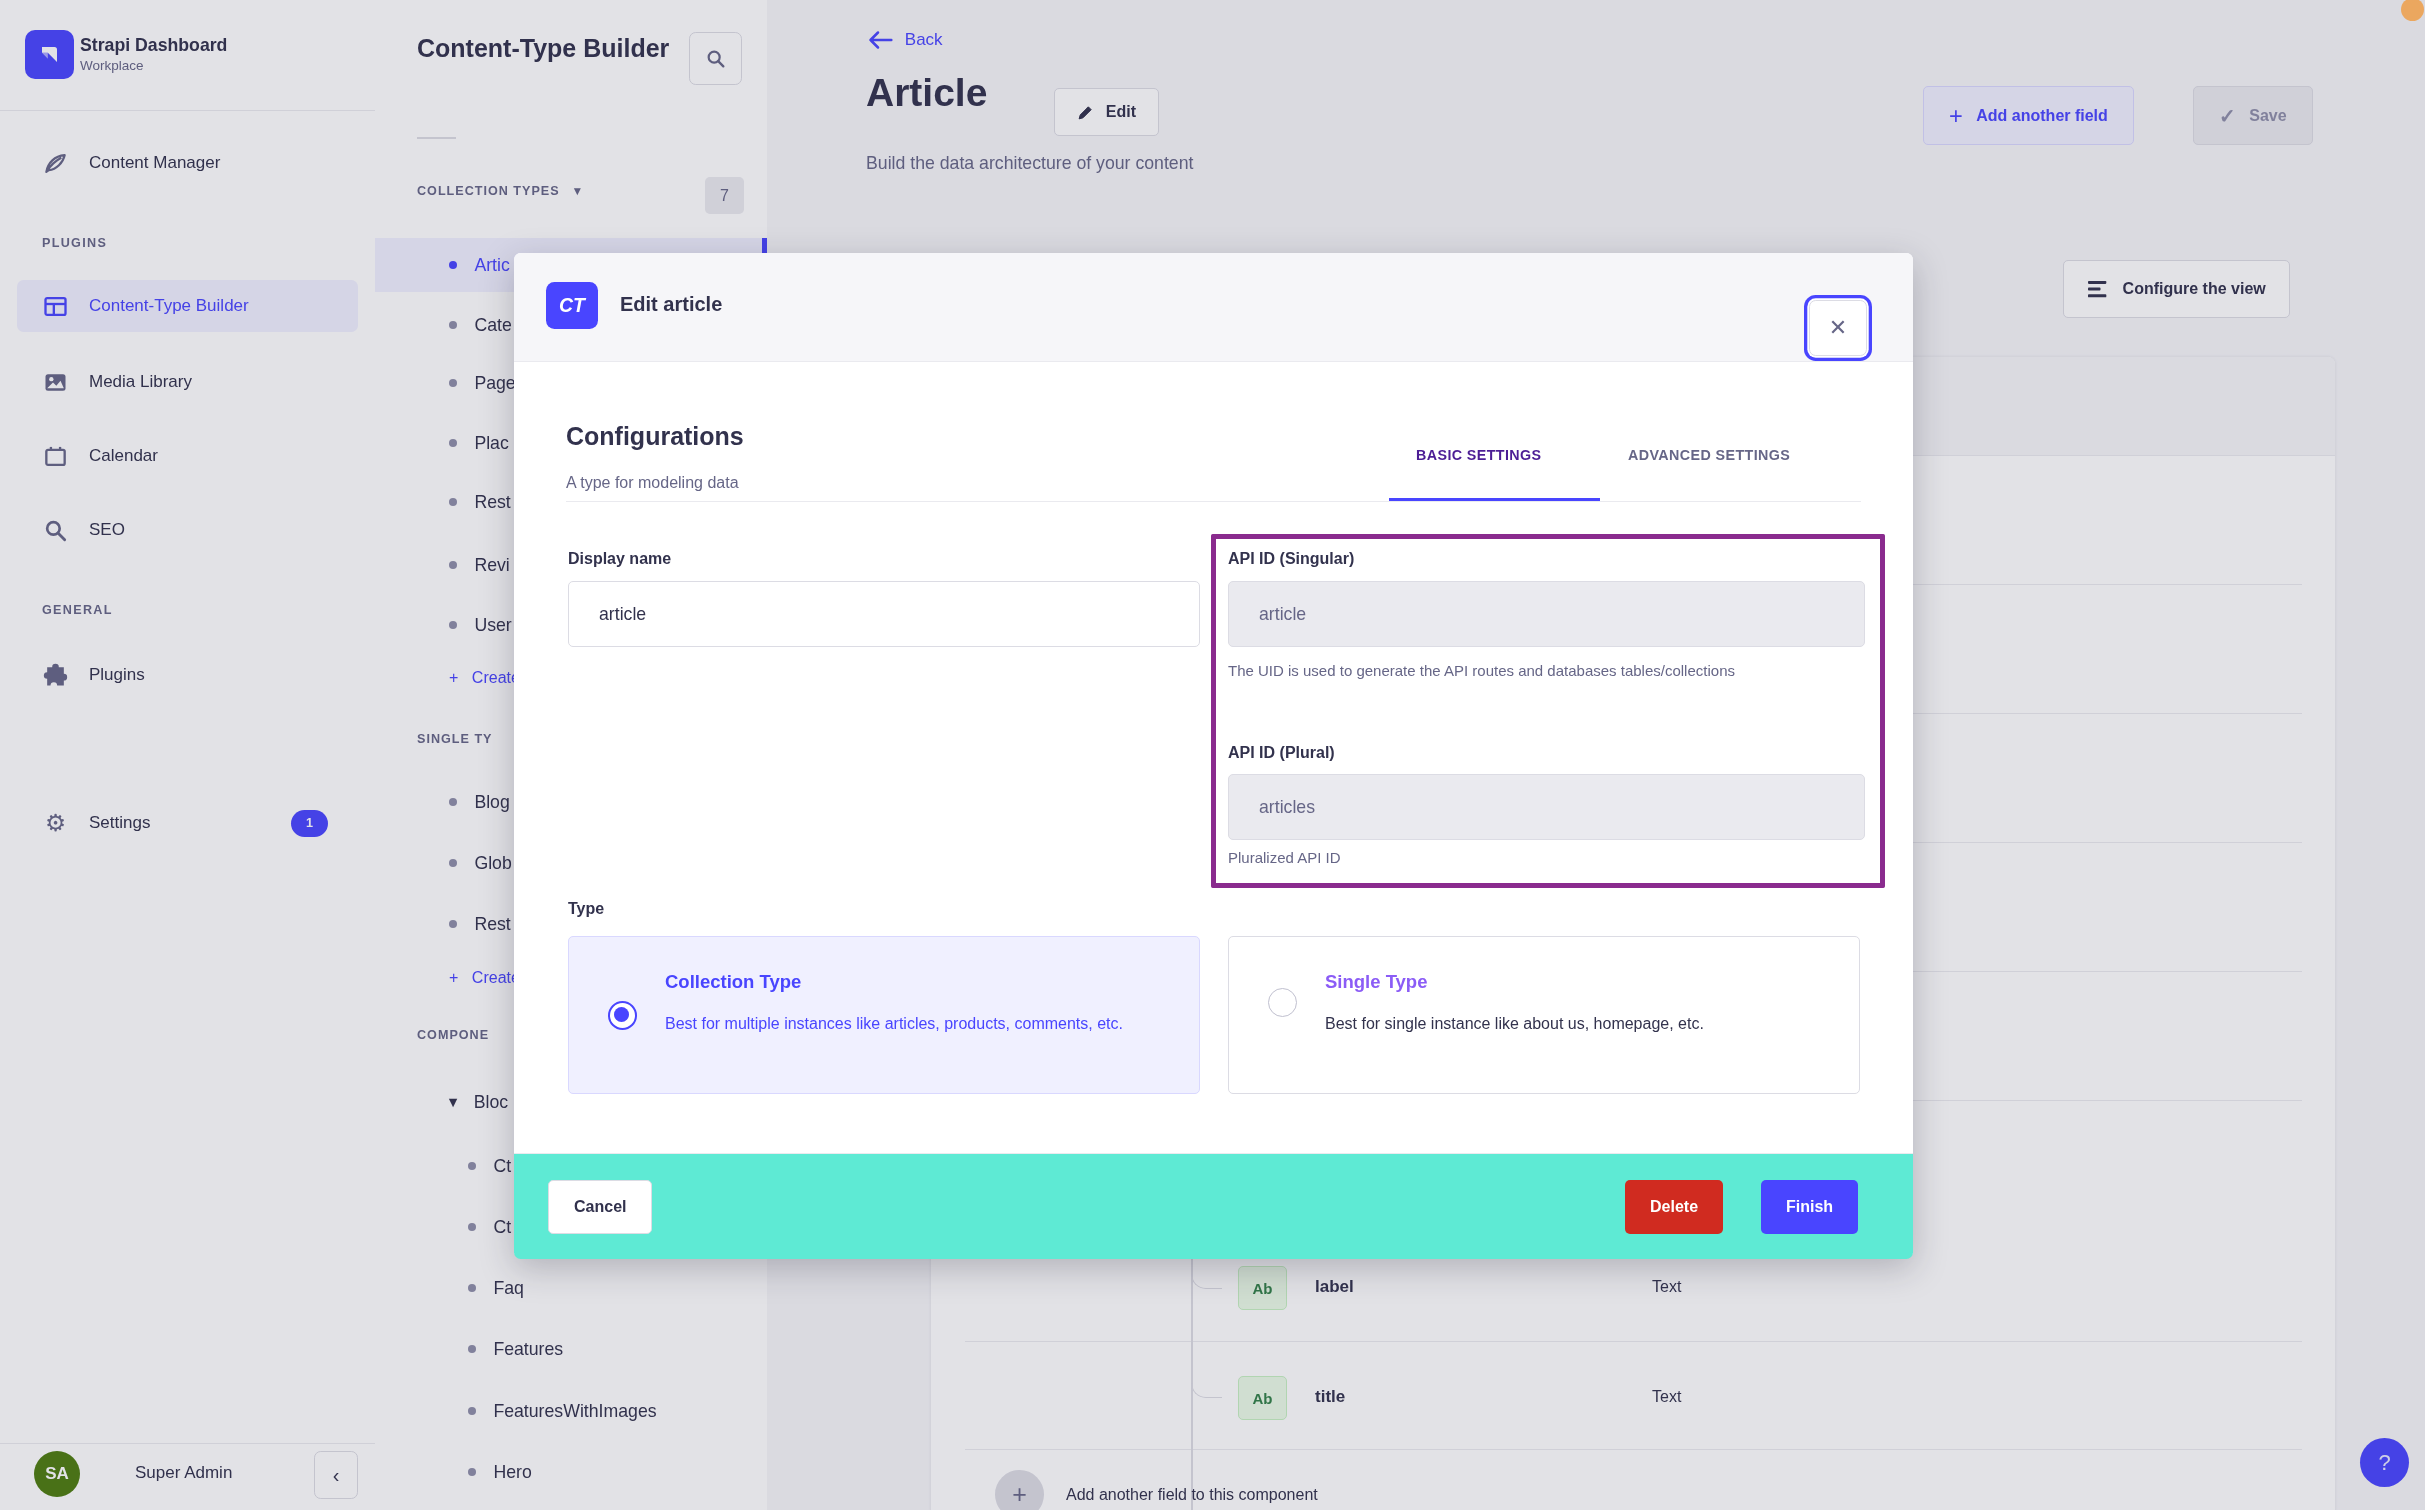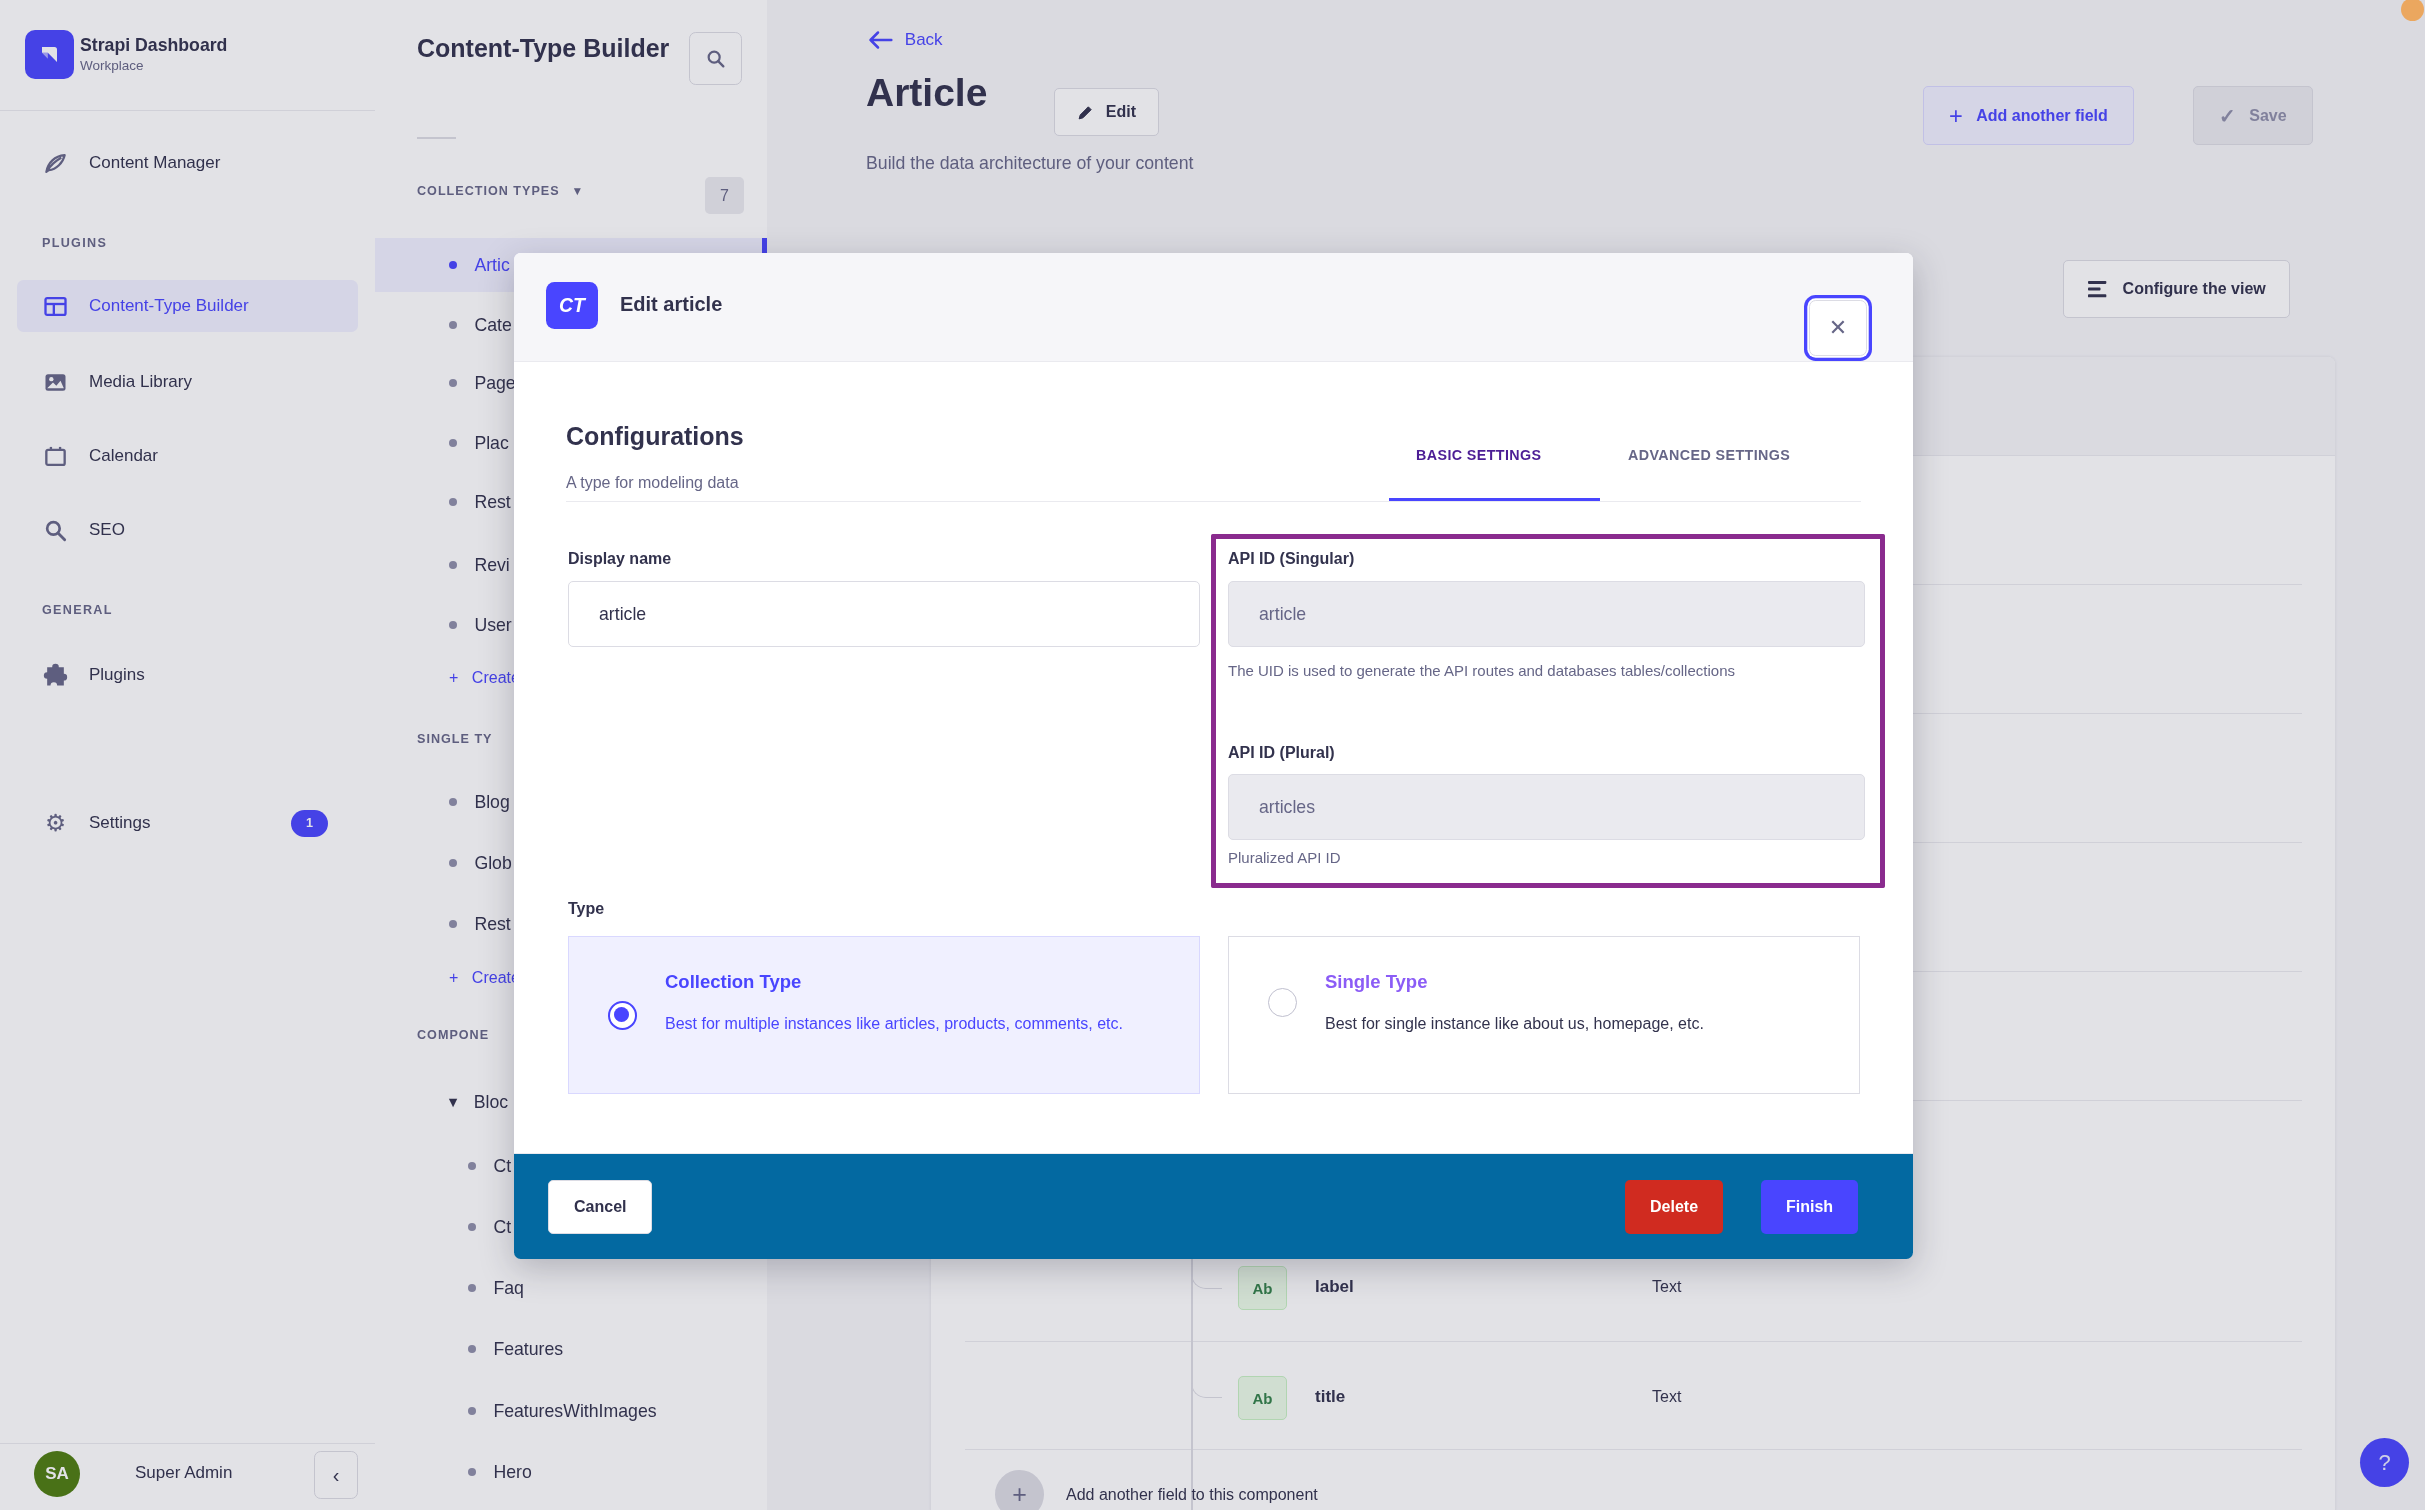--- a/index.html
+++ b/index.html
@@ -96,31 +96,31 @@
   .tab.adv{left:1114px;color:#666687;}
   .m-tabs-div{position:absolute;left:52px;top:248px;width:1295px;height:0.8px;background:#eaeaef;}
   .tab-underline{position:absolute;left:875px;top:245px;width:211px;height:3.4px;background:#4945ff;}
 
   .fld-label{position:absolute;font-size:16px;font-weight:bold;color:#32324d;}
   .input{position:absolute;height:66px;border:0.8px solid #dcdce4;border-radius:5px;background:#fff;
     display:flex;align-items:center;padding-left:30px;font-size:17.7px;color:#32324d;box-sizing:border-box;}
   .input.disabled{background:#eaeaef;color:#666687;}
   .hint{position:absolute;font-size:15px;color:#666687;line-height:30px;}
 
-  .type-card{position:absolute;top:683px;width:632px;height:158px;border-radius:0;box-sizing:border-box;}
+  .type-card{position:absolute;top:683px;width:632px;height:158px;border-radius:5px;box-sizing:border-box;}
   .type-card.selected{left:54px;background:#f0f0ff;border:0.8px solid #d9d8ff;}
   .type-card.plain{left:714px;background:#fff;border:0.8px solid #dcdce4;}
   .radio{position:absolute;border-radius:50%;box-sizing:border-box;}
   .radio.on{width:29px;height:29px;border:2.5px solid #4945ff;background:#fff;}
   .radio.on::after{content:"";position:absolute;left:4.2px;top:4.2px;width:15px;height:15px;border-radius:50%;background:#4945ff;}
   .radio.off{width:29px;height:29px;border:1.7px solid #c0c0cf;background:#fff;}
   .tc-title{position:absolute;font-size:18.5px;font-weight:bold;}
   .tc-desc{position:absolute;font-size:16px;line-height:30px;}
 
-  .m-footer{position:absolute;left:0;top:900px;width:100%;height:105px;background:#0369a1;border-top:0.8px solid #eaeaef;border-radius:0 0 6.7px 6.7px;}
+  .m-footer{position:absolute;left:0;top:900px;width:100%;height:105px;background:#5eead4;border-top:0.8px solid #eaeaef;border-radius:0 0 6.7px 6.7px;}
   .btn{position:absolute;top:26px;height:54px;border-radius:5px;display:flex;align-items:center;justify-content:center;
     font-size:16px;font-weight:bold;padding:0 25px;box-sizing:border-box;}
   .btn.cancel{left:34px;background:#fff;border:0.8px solid #dcdce4;color:#32324d;}
   .btn.delete{left:1111px;background:#d02b20;color:#fff;}
   .btn.finish{left:1247px;background:#4945ff;color:#fff;}
 
   .anno-rect{left:1211px;top:534px;width:664px;height:344px;border:5px solid #8a2b8e;z-index:12;border-radius:1.7px;}
   .orange-dot{left:2401px;top:-1.7px;width:23px;height:23px;border-radius:50%;background:#eba75f;z-index:15;}
 </style>
 </head>

